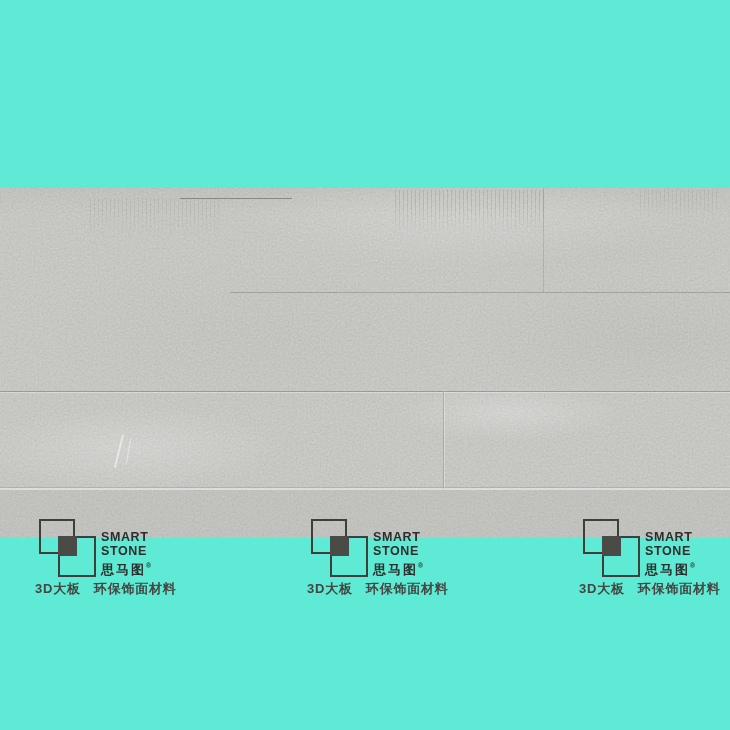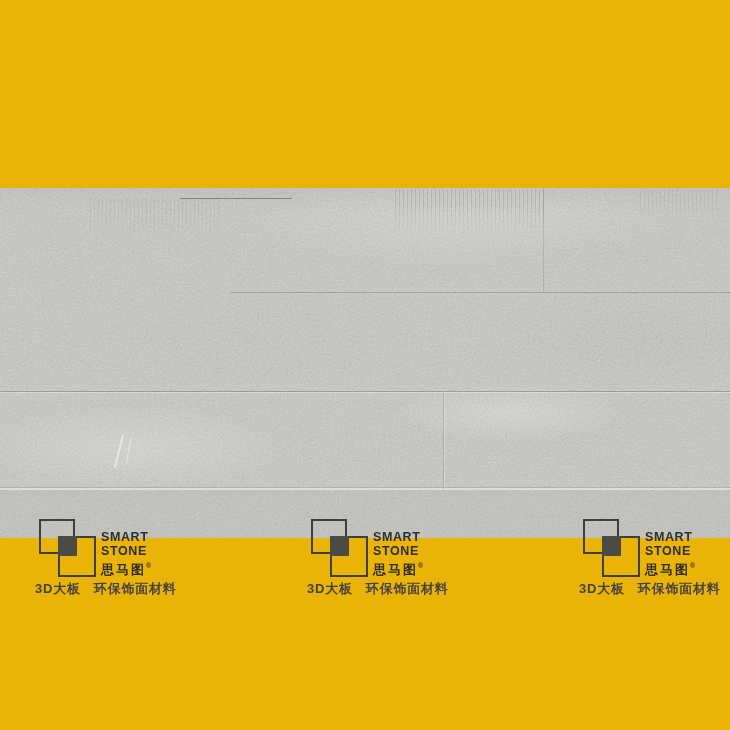--- a/index.html
+++ b/index.html
@@ -1,16 +1,16 @@
 <!DOCTYPE html>
 <html><head>
 <meta charset="utf-8">
 <style>
   html,body{margin:0;padding:0;background:#ffffff;}
-  .stage{position:relative;width:730px;height:730px;background:#eab308;overflow:hidden;
+  .stage{position:relative;width:730px;height:730px;background:#5eead4;overflow:hidden;
          font-family:"Liberation Sans", sans-serif;}
 
   
   .panel{position:absolute;left:0;top:188px;width:730px;height:350px;
     background-color:#c6c7c3;
     background-image:
       radial-gradient(ellipse 320px 70px at 465px 30px,  rgba(255,255,255,.22), transparent 70%),
       radial-gradient(ellipse 280px 90px at 650px 150px, rgba(173,175,169,.30), transparent 70%),
       radial-gradient(ellipse 220px 60px at 130px 260px, rgba(255,255,255,.28), transparent 70%),
       radial-gradient(ellipse 160px 40px at 510px 225px, rgba(255,255,255,.30), transparent 70%),

